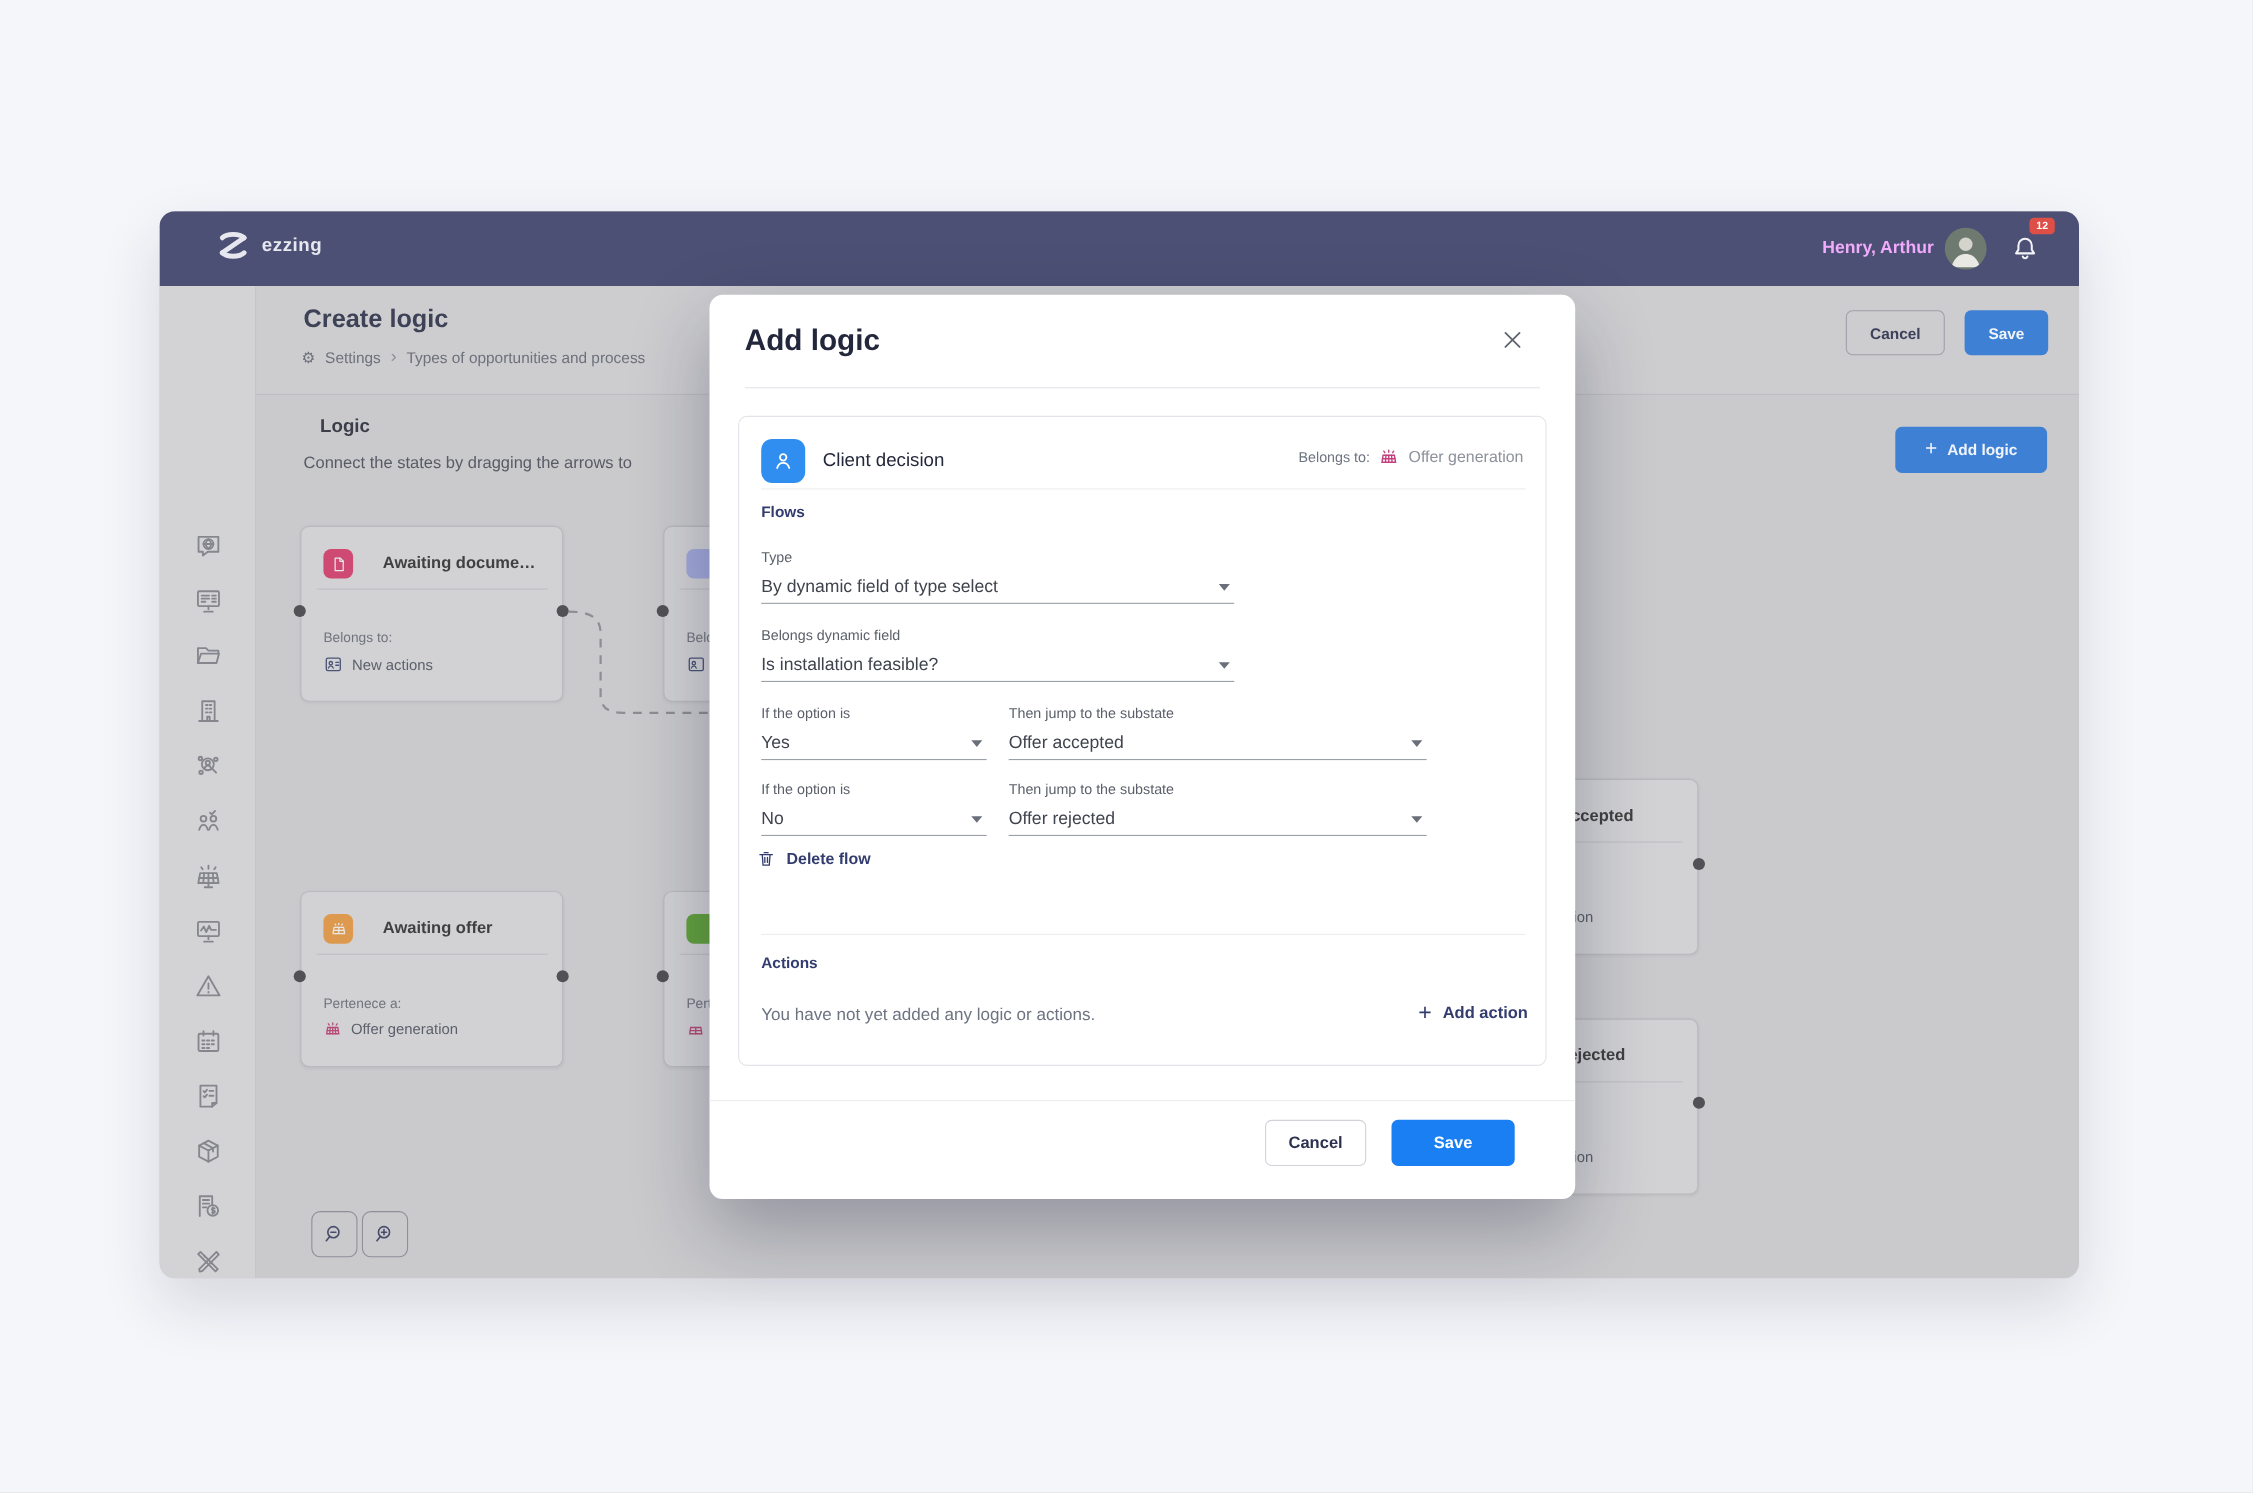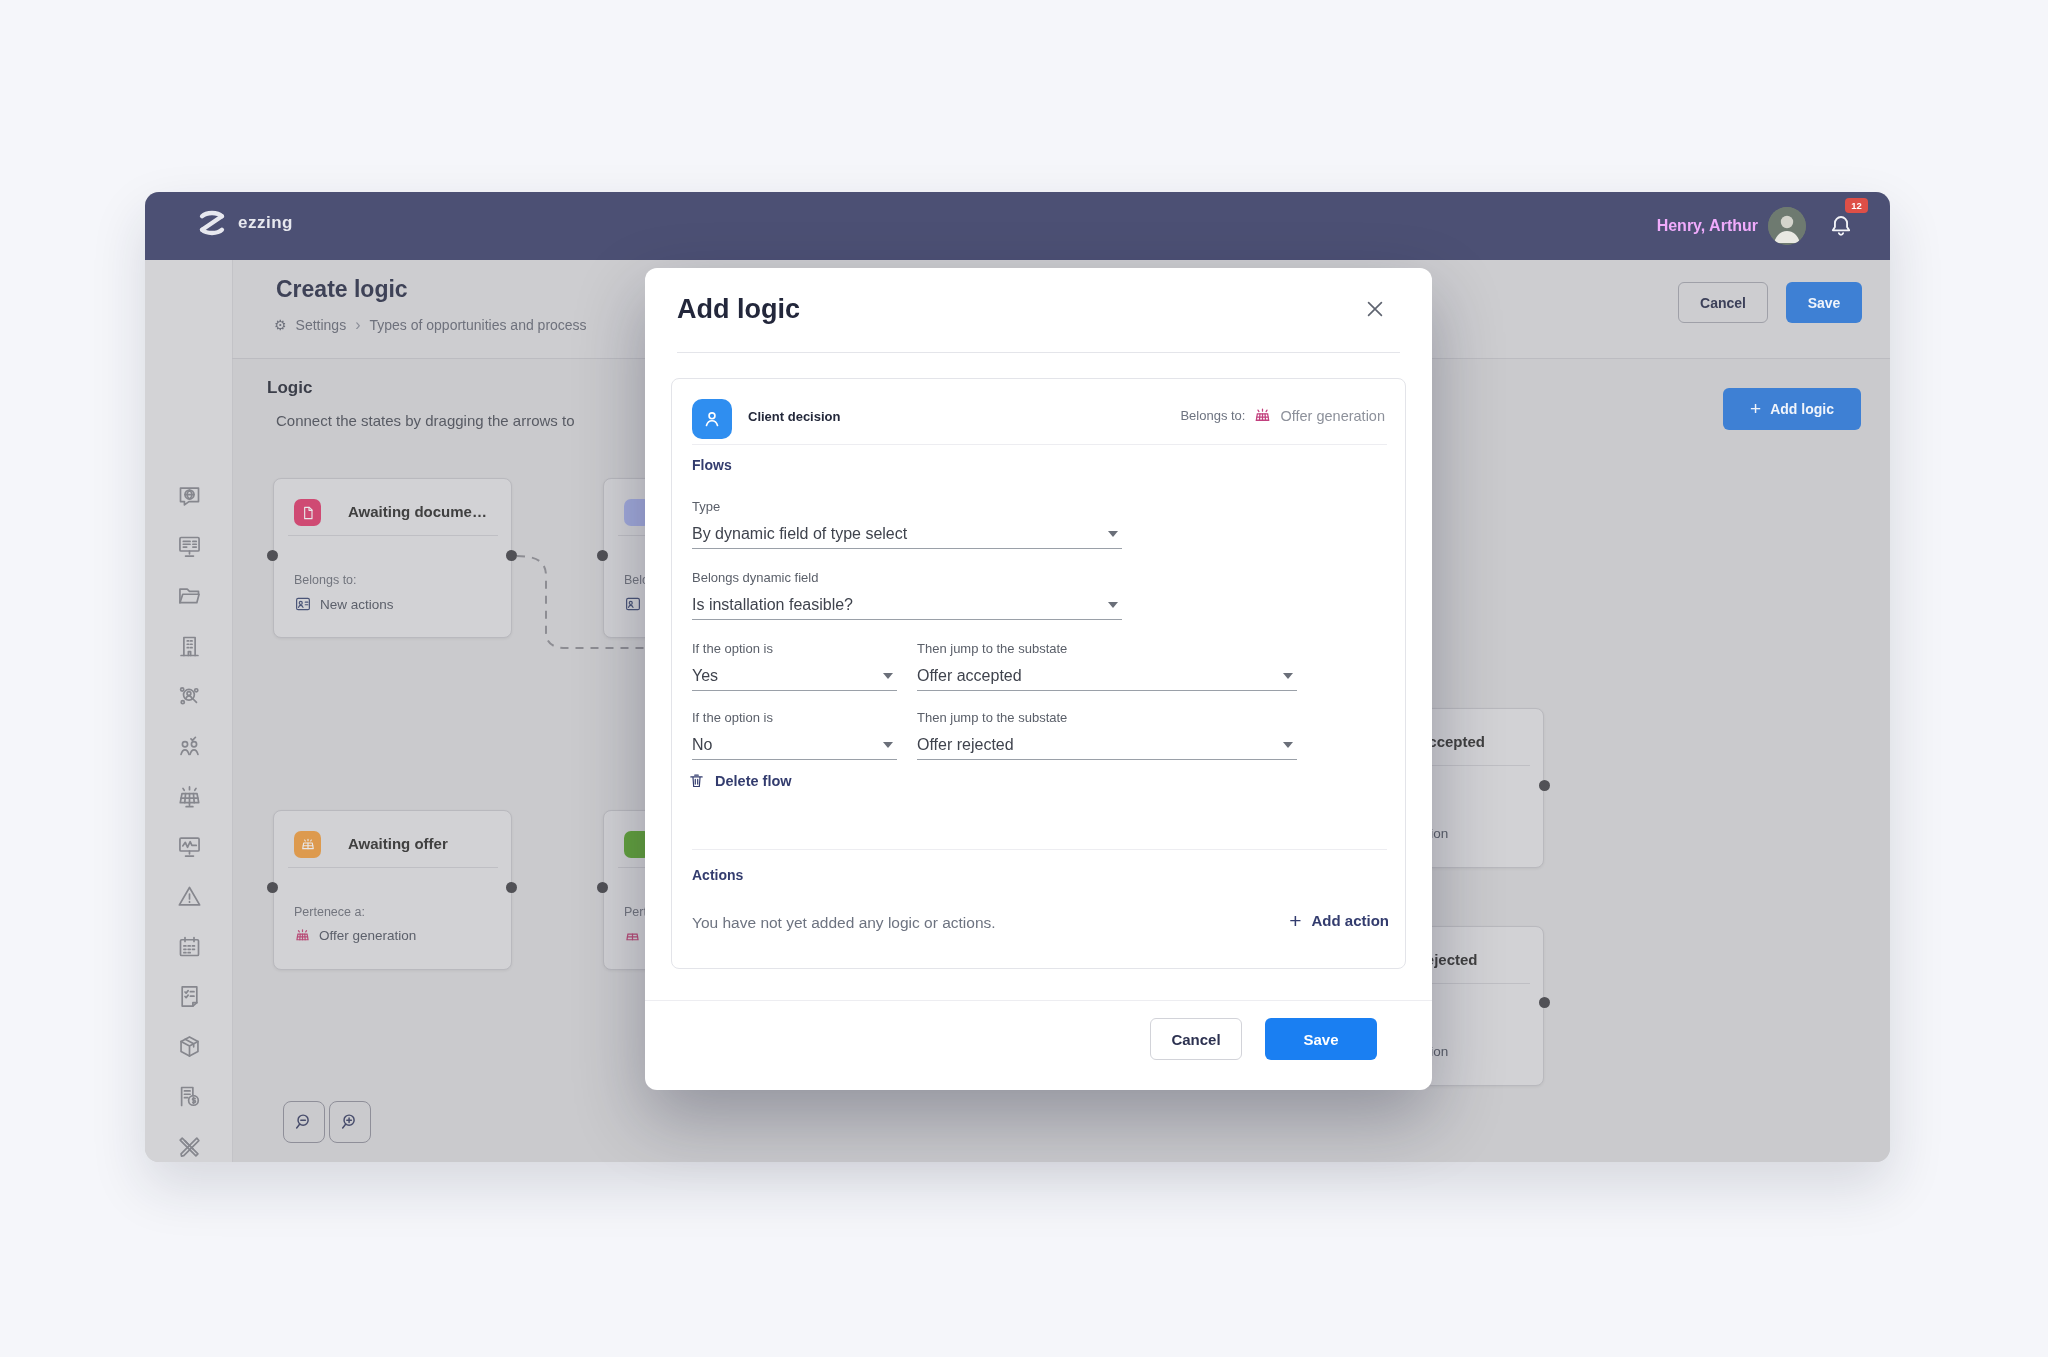--- a/index.html
+++ b/index.html
@@ -18,42 +18,42 @@
   .s-item{position:absolute;left:30px;width:28px;height:28px;display:flex;align-items:center;justify-content:center}
   .s-item svg{stroke:#86878e;fill:none;stroke-width:1.5;stroke-linecap:round;stroke-linejoin:round}
   .pg-title{position:absolute;left:131px;top:84px;font-size:23px;font-weight:bold;color:#3e4257}
   .crumbs{position:absolute;left:129px;top:124px;display:flex;align-items:center;gap:9px;font-size:14px;color:#6e717c}
   .crumb-sep{font-size:16px;color:#8b8e98}
   .btn{display:flex;align-items:center;justify-content:center;border-radius:6px;font-weight:bold;cursor:pointer;box-sizing:border-box}
   .btn-ghost{border:1px solid #9fa0a8;color:#3c4059;background:transparent;font-size:14px}
   .btn-blue-dim{background:#3e80d4;color:#f0f4fb;font-size:14px}
   .hdr-divider{position:absolute;left:87px;top:166px;width:1658px;height:1px;background:#bcbcc1}
   .canvas-bg{position:absolute;left:88px;top:167px;width:1657px;height:803px;background:#cacacd}
-  .canvas-h{position:absolute;left:122px;top:186px;font-size:17px;font-weight:bold;color:#3b3e49}
+  .canvas-h{position:absolute;left:146px;top:186px;font-size:17px;font-weight:bold;color:#3b3e49}
   .canvas-sub{position:absolute;left:131px;top:220px;font-size:15px;color:#585b64}
   
   .card{position:absolute;width:239px;height:160px;background:#d2d2d5;border:1px solid #b9b9be;border-radius:8px;box-sizing:border-box;box-shadow:0 1px 3px rgba(0,0,0,.06)}
   .c-icon{position:absolute;left:20px;top:20px;width:27px;height:27px;border-radius:7px;display:flex;align-items:center;justify-content:center}
   .c-icon svg{stroke:#e8e8ea;fill:none;stroke-width:1.7;stroke-linecap:round;stroke-linejoin:round}
   .c-title{position:absolute;left:74px;top:24px;font-size:15px;font-weight:bold;color:#404040;white-space:nowrap}
   .c-div{position:absolute;left:14px;top:56px;width:210px;height:1px;background:#bfbfc4}
   .c-label{position:absolute;left:20px;top:94px;font-size:12.5px;color:#72757e;white-space:nowrap}
   .c-value{position:absolute;left:20px;top:116px;display:flex;align-items:center;gap:8px;font-size:13.5px;color:#5c606b;white-space:nowrap}
   .dot{position:absolute;width:11px;height:11px;border-radius:50%;background:#515156}
   .zoom-btn{position:absolute;width:42px;height:42px;border:1.5px solid #8f8f99;border-radius:8px;box-sizing:border-box;display:flex;align-items:center;justify-content:center;background:transparent}
   .zoom-btn svg{stroke:#474c6b;fill:none;stroke-width:1.6;stroke-linecap:round}
   
   .modal{position:absolute;left:645px;top:268px;width:787px;height:822px;background:#ffffff;border-radius:12px;box-shadow:0 28px 70px rgba(18,20,45,.30);z-index:20}
   .m-title{position:absolute;left:32px;top:26px;font-size:27px;font-weight:bold;color:#23273b}
   .m-close{position:absolute;right:46px;top:30px;width:22px;height:22px;cursor:pointer}
   .m-close svg{stroke:#5f6470;stroke-width:1.8;stroke-linecap:round}
   .m-hdiv{position:absolute;left:32px;top:84px;width:723px;height:1px;background:#e4e5ea}
   .scard{position:absolute;left:26px;top:110px;width:735px;height:591px;border:1px solid #e3e4e9;border-radius:8px;box-sizing:border-box}
   .s-ico{position:absolute;left:20px;top:20px;width:40px;height:40px;background:#2f8ef0;border-radius:10px;display:flex;align-items:center;justify-content:center}
-  .s-name{position:absolute;left:76px;top:30px;font-size:13px;font-weight:bold;color:#23283a}
+  .s-name{position:absolute;left:76px;top:30px;font-size:17px;font-weight:normal;color:#23283a}
   .s-belongs{position:absolute;right:20px;top:27px;display:flex;align-items:center;gap:8px}
   .s-belongs .bl{font-size:13px;color:#6d7380}
   .s-belongs .bv{font-size:14.5px;color:#8d919b}
   .s-hdiv{position:absolute;left:20px;top:65px;width:695px;height:1px;background:#ededf1}
   .sec-h{position:absolute;left:20px;font-size:14px;font-weight:bold;color:#333c6e}
   .fld{position:absolute}
   .fld-label{font-size:13px;color:#5a5f69;margin-bottom:6px}
   .fld-value{display:flex;justify-content:space-between;align-items:center;height:28px;border-bottom:1px solid #9aa0a8;font-size:16px;color:#3f434d}
   .caret{width:0;height:0;border-left:5px solid transparent;border-right:5px solid transparent;border-top:6px solid #6a6f79;margin-right:4px}
   .del-flow{position:absolute;left:16px;top:392px;display:flex;align-items:center;gap:10px;cursor:pointer}

